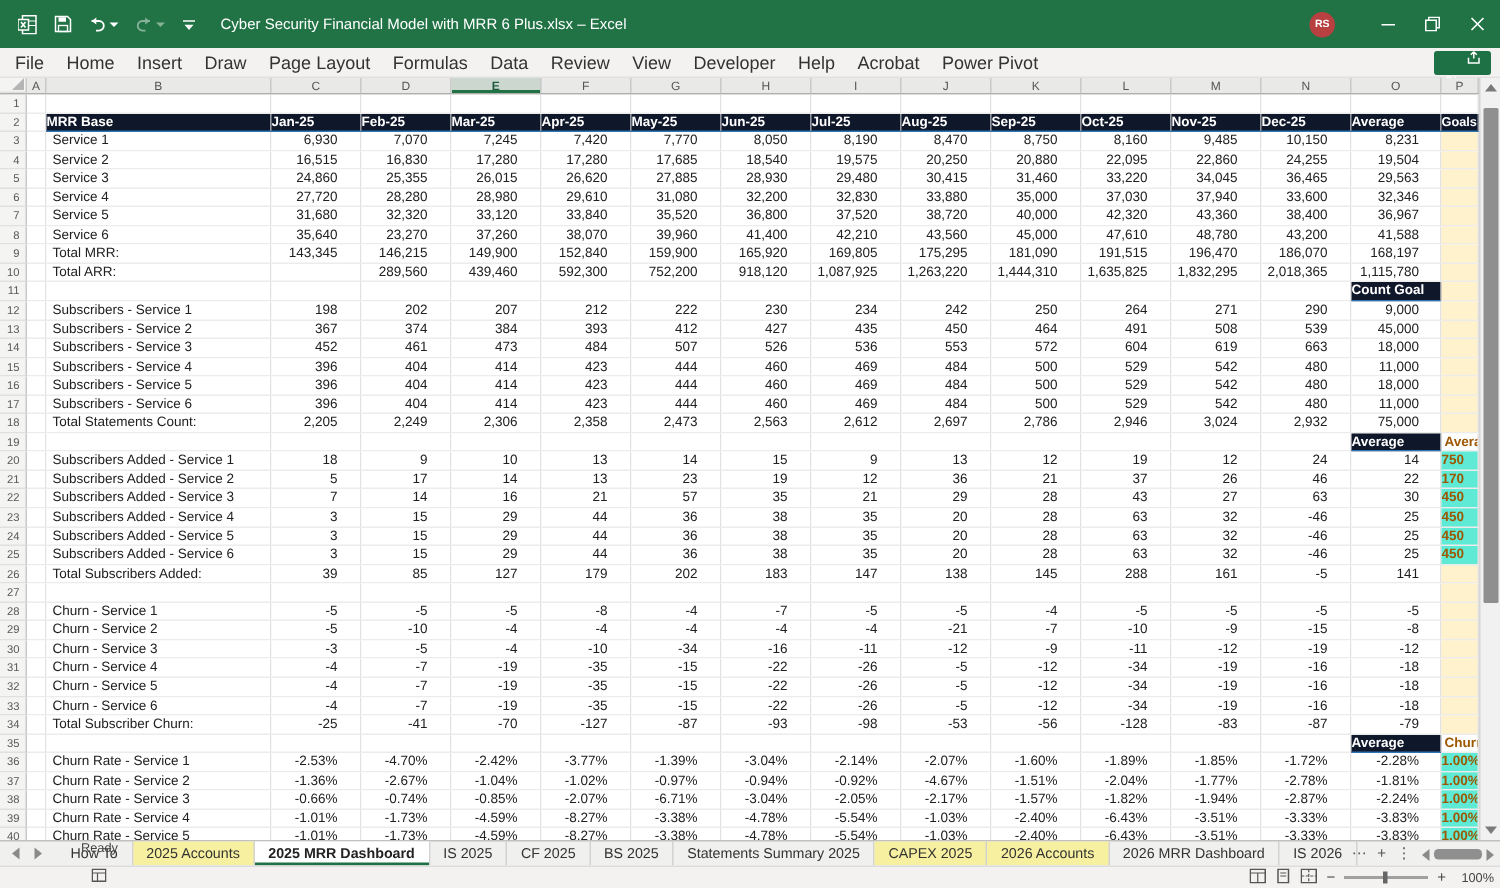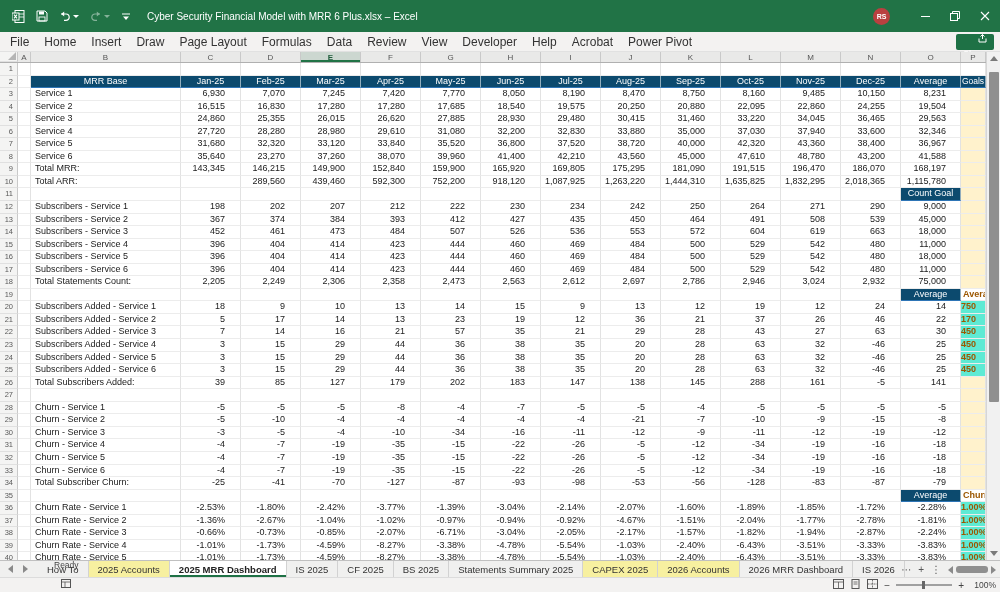--- a/index.html
+++ b/index.html
@@ -39,21 +39,21 @@
   .cell { font-size:9px; color:#202020; border-right:1px solid #e2e2e2; border-bottom:1px solid #ececec; line-height:11.6px; overflow:hidden; white-space:nowrap; background:#fff; }
   .c-gut { width:18px; background:#f4f4f3; color:#595959; font-size:7.5px; text-align:right; padding-right:4px; border-right:1px solid #c9c9c9; border-bottom:1px solid #e0e0e0; }
   .c-a { width:13px; }
   .c-b { width:150px; }
   .c-m { width:60px; }
   .c-o { width:60px; }
   .c-p { width:25px; }
   .lbl { padding-left:4px; }
   .num { text-align:right; padding-right:15px; }
   .num-o { text-align:right; padding-right:14px; }
-  .blue { background:#0c4a6e; color:#fff; font-weight:normal; text-align:center; border-right:1px solid rgba(255,255,255,.55); border-bottom:1px solid #2e75b6; }
+  .blue { background:#0f172a; color:#fff; font-weight:bold; text-align:left; border-right:1px solid rgba(255,255,255,.55); border-bottom:1px solid #2e75b6; }
   .blue.hdr-p { font-size:8.5px; }
   .cream { background:#fff2cc; }
   .goalv { background:#5eead4; color:#9c5700; font-weight:600; text-align:center; padding-right:9px; }
   .plabel { color:#9c5700; font-weight:bold; padding-left:2px; }
 
   
   .vscroll { position:absolute; top:0; right:0; width:14px; height:508px; background:#f1f1f1; border-left:1px solid #d6d6d6; }
   .vthumb { position:absolute; left:2px; top:20px; width:10px; height:330px; background:#8f8f8f; border-radius:1px; }
   .sarrow { position:absolute; left:0; width:14px; height:13px; display:flex; align-items:center; justify-content:center; }
   .tri-up { width:0;height:0;border-left:4px solid transparent;border-right:4px solid transparent;border-bottom:5px solid #7a7a7a; }
@@ -859,21 +859,21 @@
           <div class="cell c-m num"></div>
           <div class="cell c-m num"></div>
           <div class="cell c-o blue">Average</div>
           <div class="cell c-p plabel">Churn Goal</div>
         </div>
         <div class="grow">
           <div class="cell c-gut">36</div>
           <div class="cell c-a"></div>
           <div class="cell c-b lbl">Churn Rate - Service 1</div>
           <div class="cell c-m num">-2.53%</div>
-          <div class="cell c-m num">-1.80%</div>
+          <div class="cell c-m num">-4.70%</div>
           <div class="cell c-m num">-2.42%</div>
           <div class="cell c-m num">-3.77%</div>
           <div class="cell c-m num">-1.39%</div>
           <div class="cell c-m num">-3.04%</div>
           <div class="cell c-m num">-2.14%</div>
           <div class="cell c-m num">-2.07%</div>
           <div class="cell c-m num">-1.60%</div>
           <div class="cell c-m num">-1.89%</div>
           <div class="cell c-m num">-1.85%</div>
           <div class="cell c-m num">-1.72%</div>
@@ -897,21 +897,21 @@
           <div class="cell c-m num">-1.77%</div>
           <div class="cell c-m num">-2.78%</div>
           <div class="cell c-o num-o">-1.81%</div>
           <div class="cell c-p goalv">1.00%</div>
         </div>
         <div class="grow">
           <div class="cell c-gut">38</div>
           <div class="cell c-a"></div>
           <div class="cell c-b lbl">Churn Rate - Service 3</div>
           <div class="cell c-m num">-0.66%</div>
-          <div class="cell c-m num">-0.73%</div>
+          <div class="cell c-m num">-0.74%</div>
           <div class="cell c-m num">-0.85%</div>
           <div class="cell c-m num">-2.07%</div>
           <div class="cell c-m num">-6.71%</div>
           <div class="cell c-m num">-3.04%</div>
           <div class="cell c-m num">-2.05%</div>
           <div class="cell c-m num">-2.17%</div>
           <div class="cell c-m num">-1.57%</div>
           <div class="cell c-m num">-1.82%</div>
           <div class="cell c-m num">-1.94%</div>
           <div class="cell c-m num">-2.87%</div>

